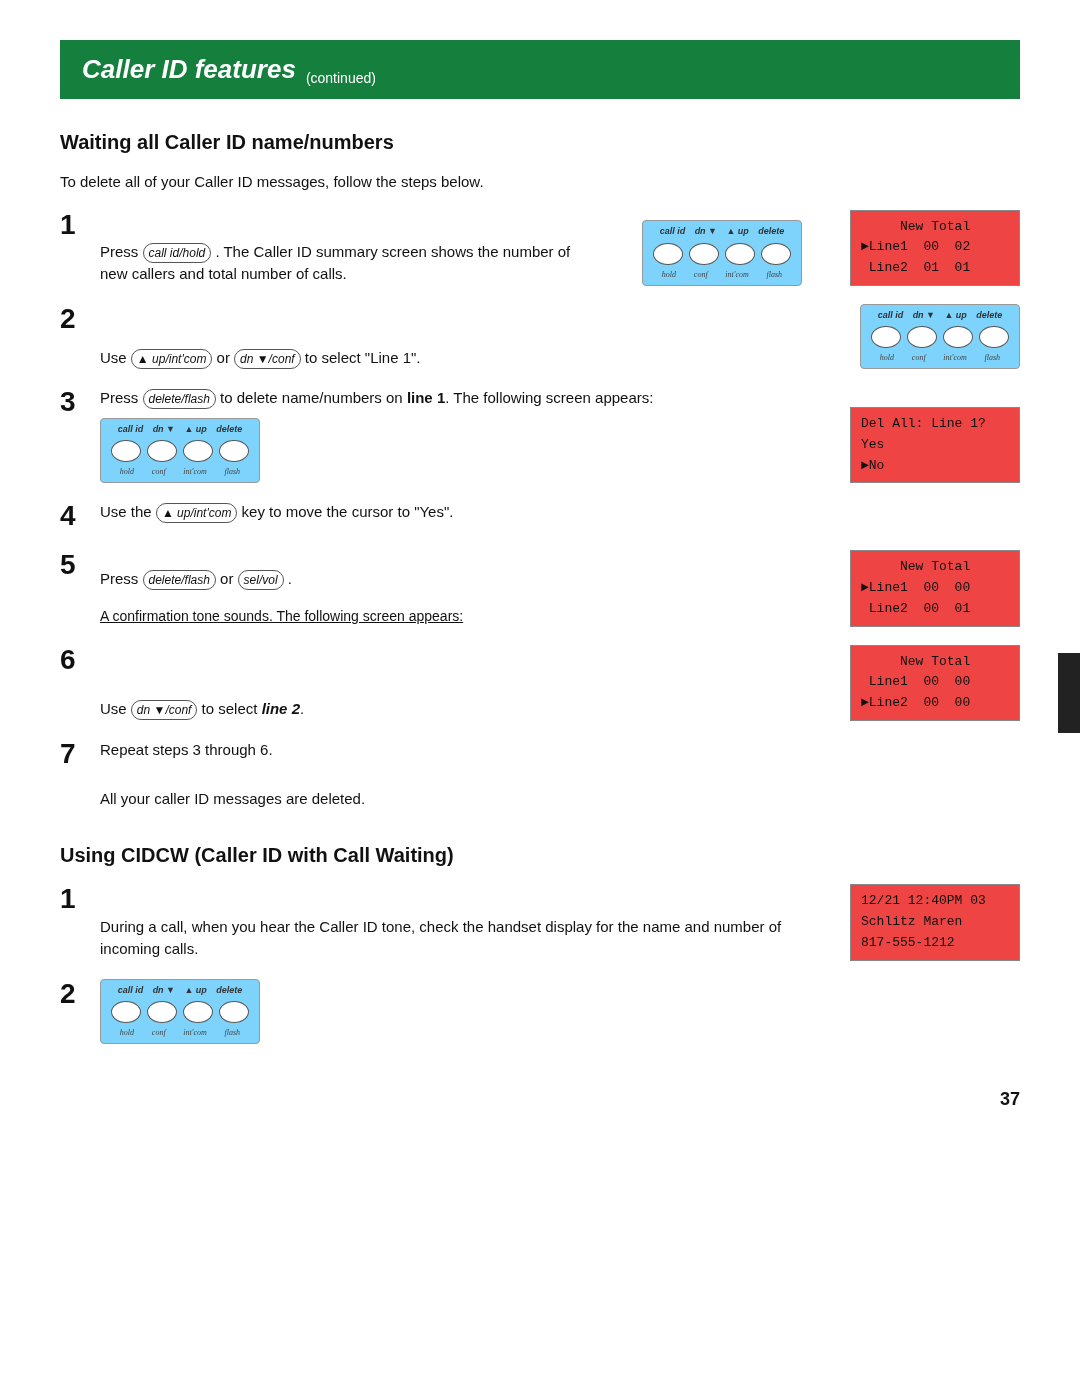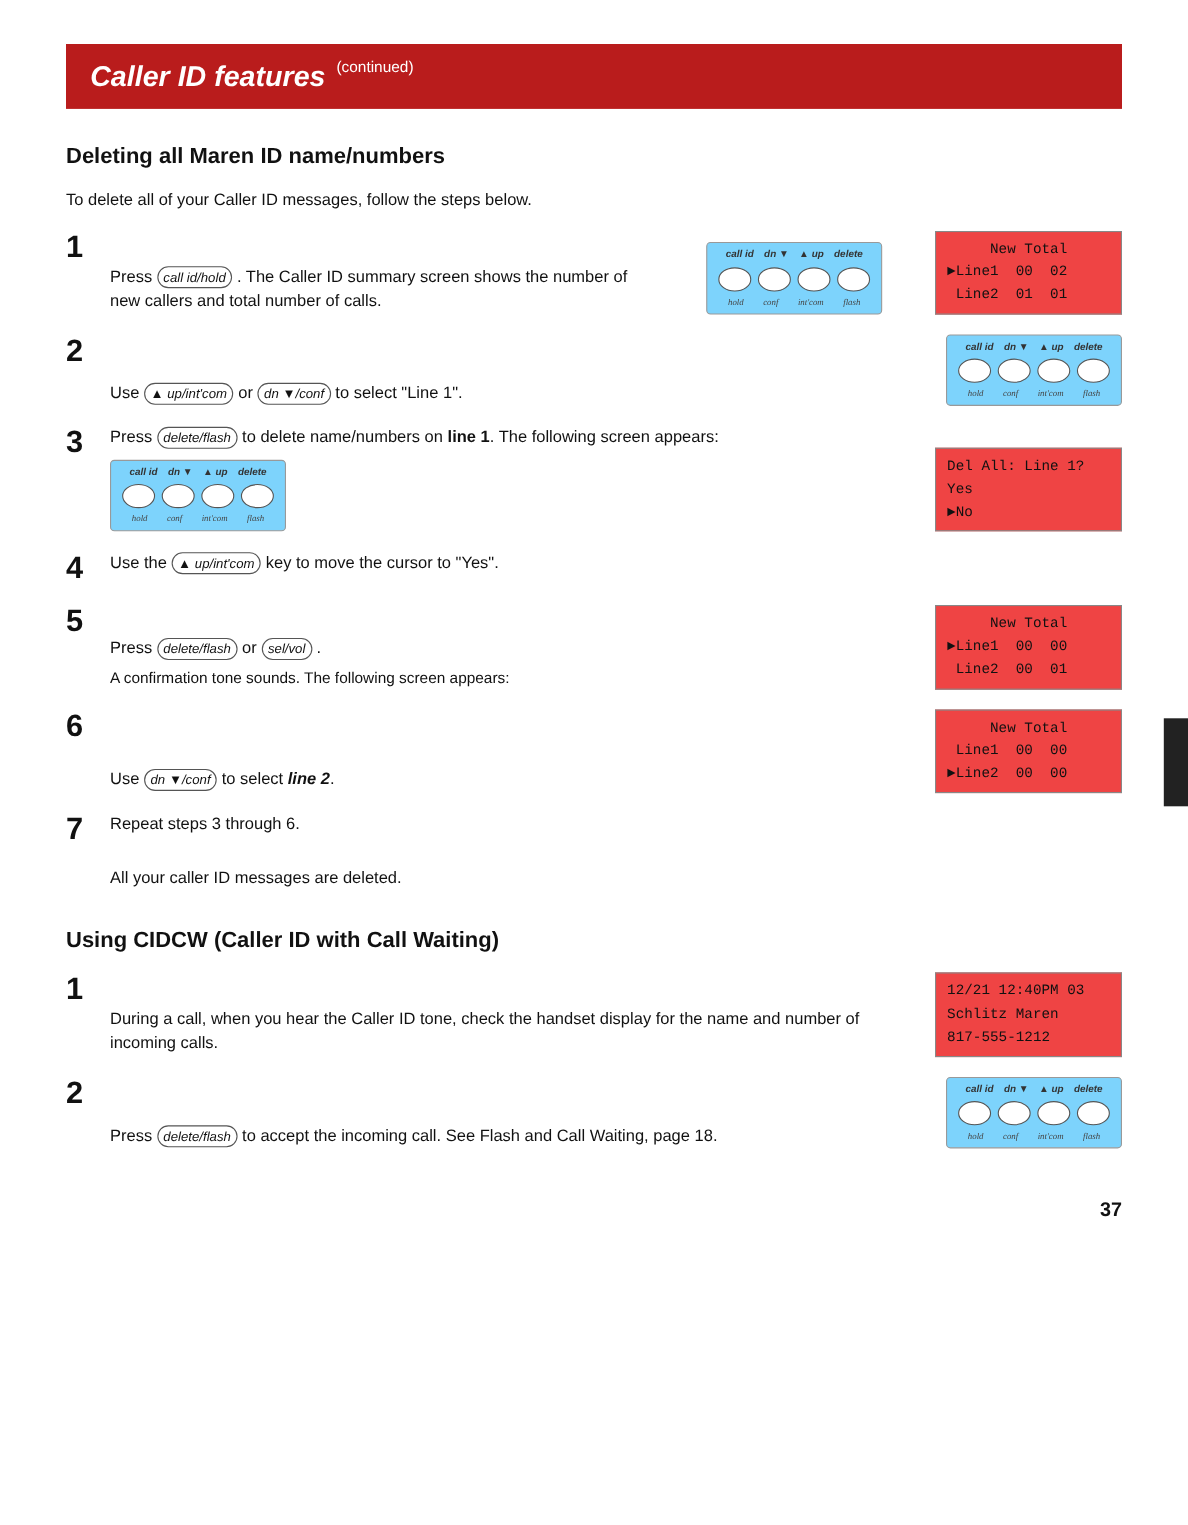--- a/index.html
+++ b/index.html
@@ -9,26 +9,26 @@
       width: 1080px;
       min-height: 1386px;
       padding: 40px 60px;
       color: #111;
       font-size: 15px;
       line-height: 1.5;
     }
 
     
     .header-banner {
-      background: #b91c1c;
+      background: #15803d;
       color: #fff;
       padding: 10px 22px;
       margin-bottom: 28px;
       display: flex;
-      align-items: flex-start;
+      align-items: flex-end;
       gap: 10px;
     }
     .header-banner .main-title {
       font-size: 26px;
       font-weight: bold;
       font-style: italic;
     }
     .header-banner .sub-title {
       font-size: 14px;
       font-weight: normal;
@@ -136,21 +136,22 @@
     .intro-text {
       margin-bottom: 16px;
     }
 
     .sub-section {
       margin-bottom: 30px;
     }
 
     .step-sub-text {
       font-size: 14px;
-      margin-top: 4px;
+      margin-top: 15px;
+      text-decoration: underline;
     }
 
     
     .side-tab {
       position: fixed;
       right: 0;
       top: 50%;
       transform: translateY(-50%);
       width: 22px;
       height: 80px;
@@ -159,21 +160,21 @@
   </style>
 </head>
 <body>
 
 <div class="header-banner">
   <span class="main-title">Caller ID features</span>
   <span class="sub-title">(continued)</span>
 </div>
 
 <div class="sub-section">
-  <div class="section-title">Deleting all Maren ID name/numbers</div>
+  <div class="section-title">Waiting all Caller ID name/numbers</div>
   <div class="intro-text">To delete all of your Caller ID messages, follow the steps below.</div>
 
   <div class="step-item">
     <div class="step-number">1</div>
     <div class="step-content">
       <div class="step-row">
         <div class="step-text">
           <span>Press </span>
           <span class="btn-ref">call id/hold</span>
           <span>. The Caller ID summary screen shows the number of new callers and total number of calls.</span>
@@ -353,25 +354,20 @@
 Schlitz Maren
 817-555-1212</div>
       </div>
     </div>
   </div>
 
   <div class="step-item">
     <div class="step-number">2</div>
     <div class="step-content">
       <div class="step-row">
-        <div class="step-text">
-          <span>Press </span>
-          <span class="btn-ref">delete/flash</span>
-          <span> to accept the incoming call. See Flash and Call Waiting, page 18.</span>
-        </div>
 
         <div class="keyboard-widget">
           <div class="kb-top-labels">
             <span>call id</span>
             <span>dn ▼</span>
             <span>▲ up</span>
             <span>delete</span>
           </div>
           <div class="kb-buttons">
             <div class="kb-btn"></div>

